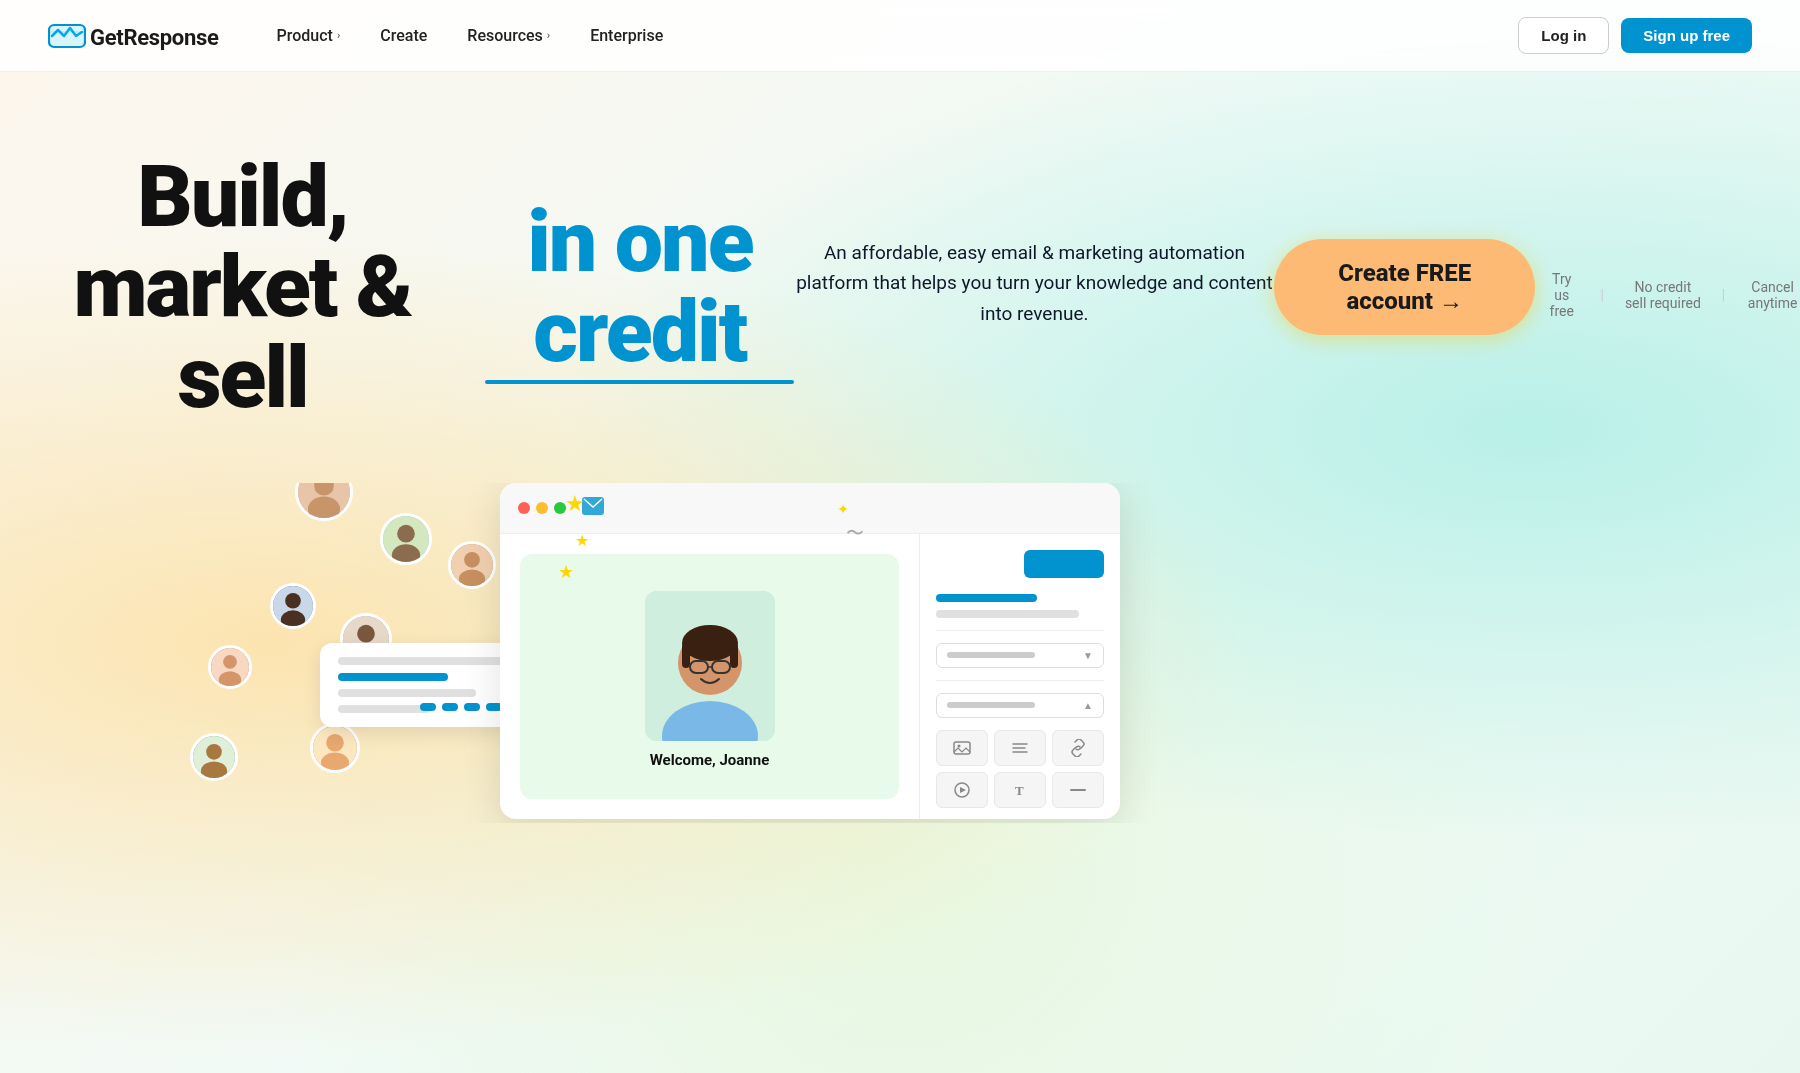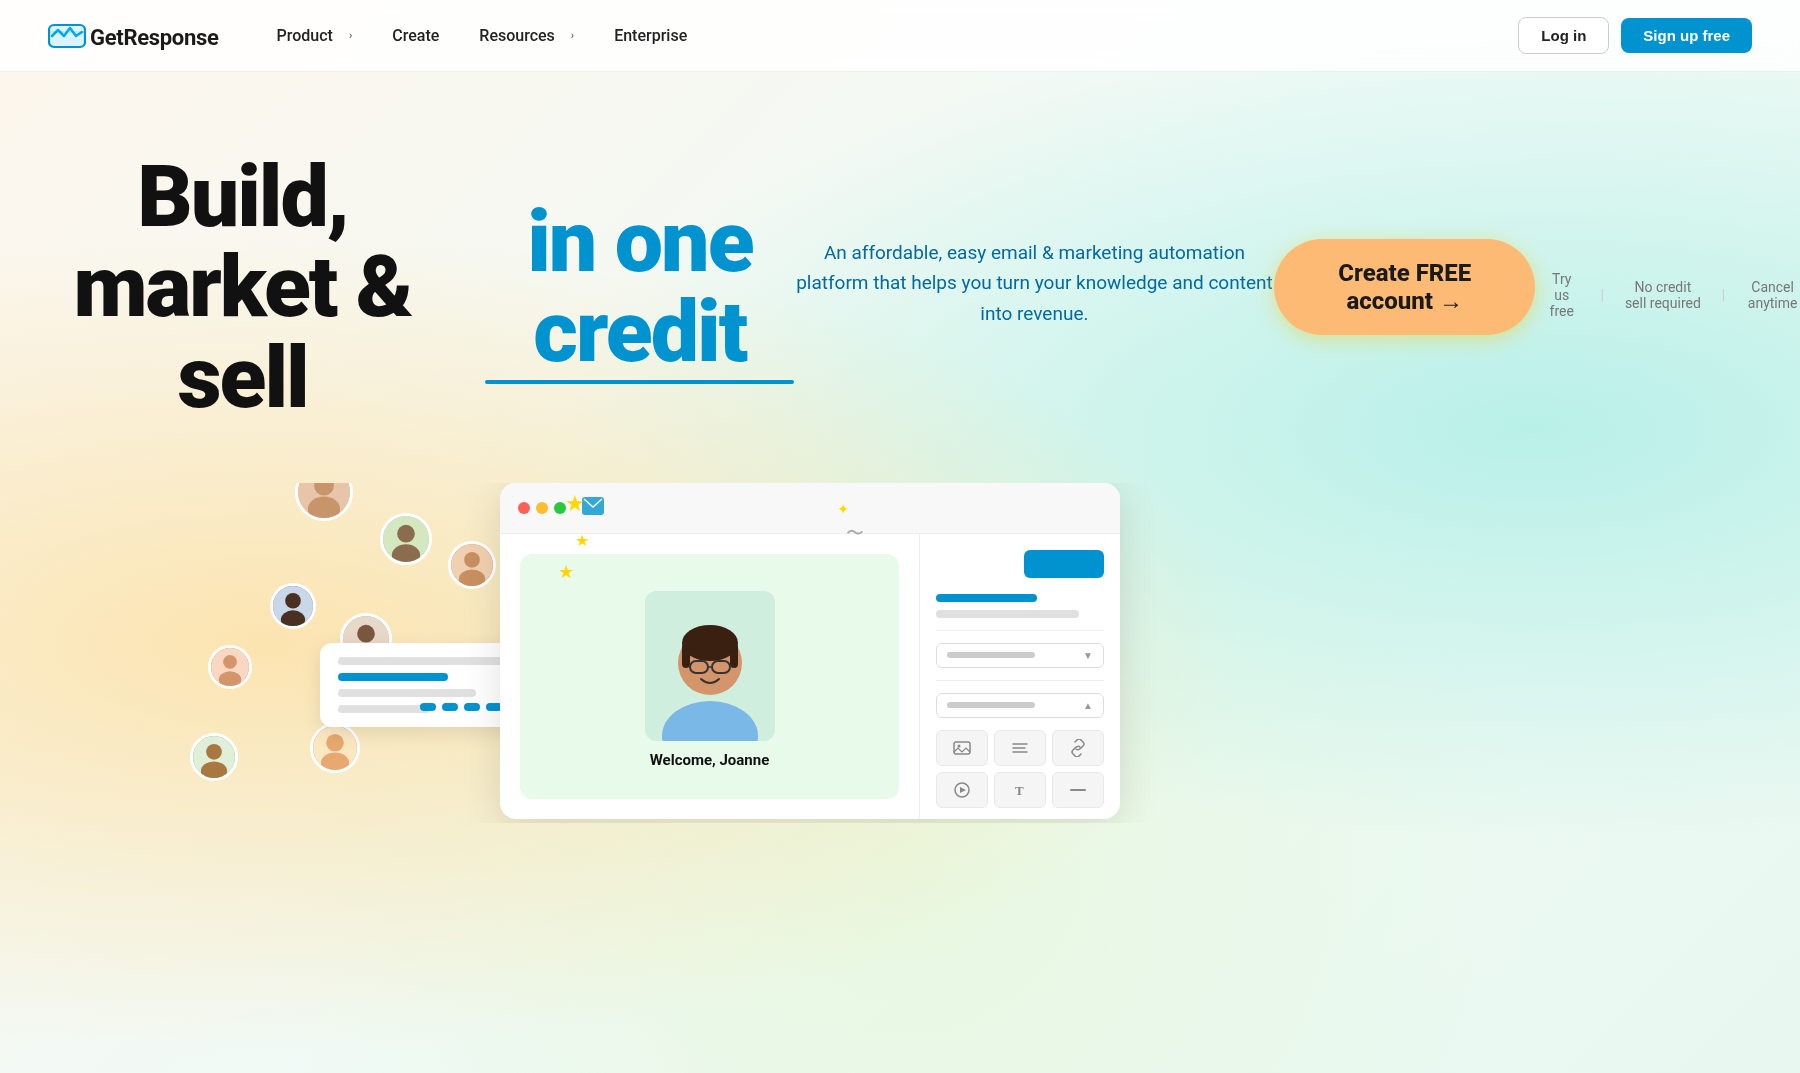--- a/index.html
+++ b/index.html
@@ -63,21 +63,21 @@
     }
 
     .nav-link {
       padding: 8px 18px;
       font-size: 16px;
       color: #222;
       text-decoration: none;
       font-weight: 500;
       display: flex;
       align-items: center;
-      gap: 16px;
+      gap: 4px;
       border-radius: 6px;
       cursor: pointer;
     }
 
     .nav-chevron {
       font-size: 11px;
       color: #555;
     }
 
     .nav-actions {
@@ -146,21 +146,21 @@
       bottom: -6px;
       left: 0;
       right: 0;
       height: 4px;
       background: #0093d0;
       border-radius: 2px;
     }
 
     .hero-subtitle {
       font-size: 19px;
-      color: #0369a1;
+      color: #0f172a;
       line-height: 1.6;
       max-width: 480px;
       margin-top: 28px;
       margin-bottom: 36px;
     }
 
     .btn-cta {
       display: inline-flex;
       align-items: center;
       gap: 10px;

